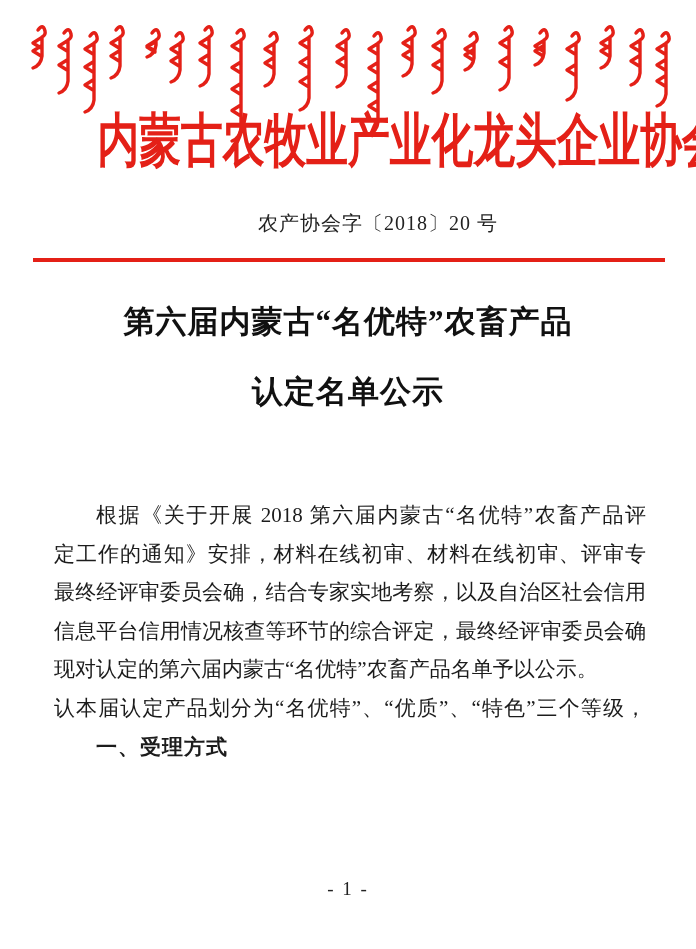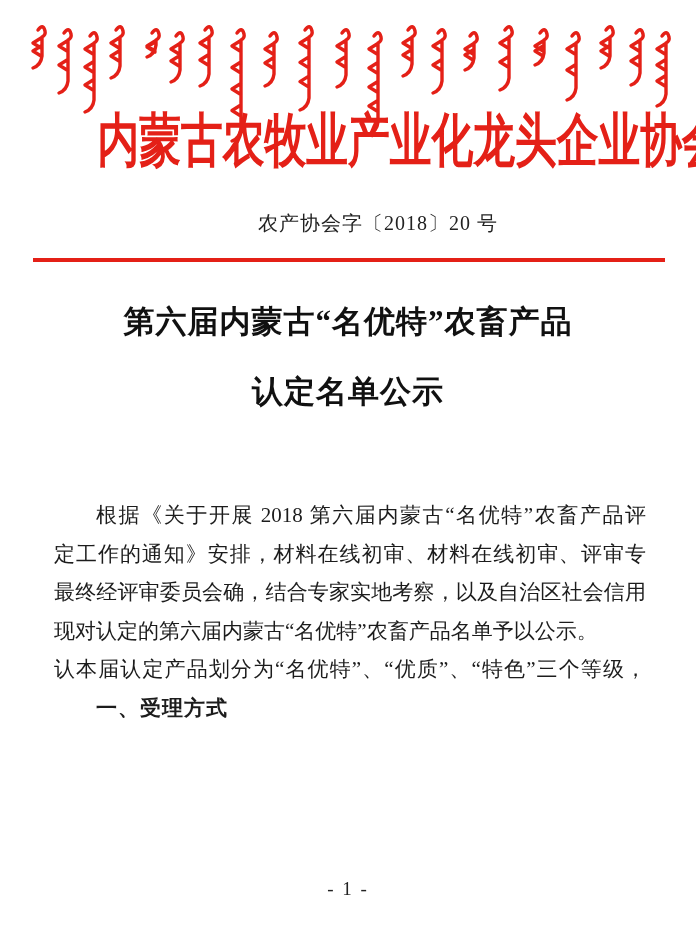--- a/index.html
+++ b/index.html
@@ -89,20 +89,21 @@
 
   <div class="red-rule" style="background: rgb(228, 32, 23);"></div>
 
   <div class="doc-title line1">第六届内蒙古“名优特”农畜产品</div>
   <div class="doc-title line2">认定名单公示</div>
 
   <div class="body-block">
     <div class="bline fill indent">根据《关于开展 2018 第六届内蒙古“名优特”农畜产品评</div>
     <div class="bline fill">定工作的通知》安排，材料在线初审、材料在线初审、评审专</div>
     <div class="bline fill">最终经评审委员会确，结合专家实地考察，以及自治区社会信用</div>
+    <div class="bline fill">信息平台信用情况核查等环节的综合评定，最终经评审委员会确</div>
     <div class="bline">现对认定的第六届内蒙古“名优特”农畜产品名单予以公示。</div>
     <div class="bline fill">认本届认定产品划分为“名优特”、“优质”、“特色”三个等级，</div>
     <div class="bline heading indent">一、受理方式</div>
   </div>
 
   <div class="page-number">- 1 -</div>
 
 </div>
 
 </body></html>

